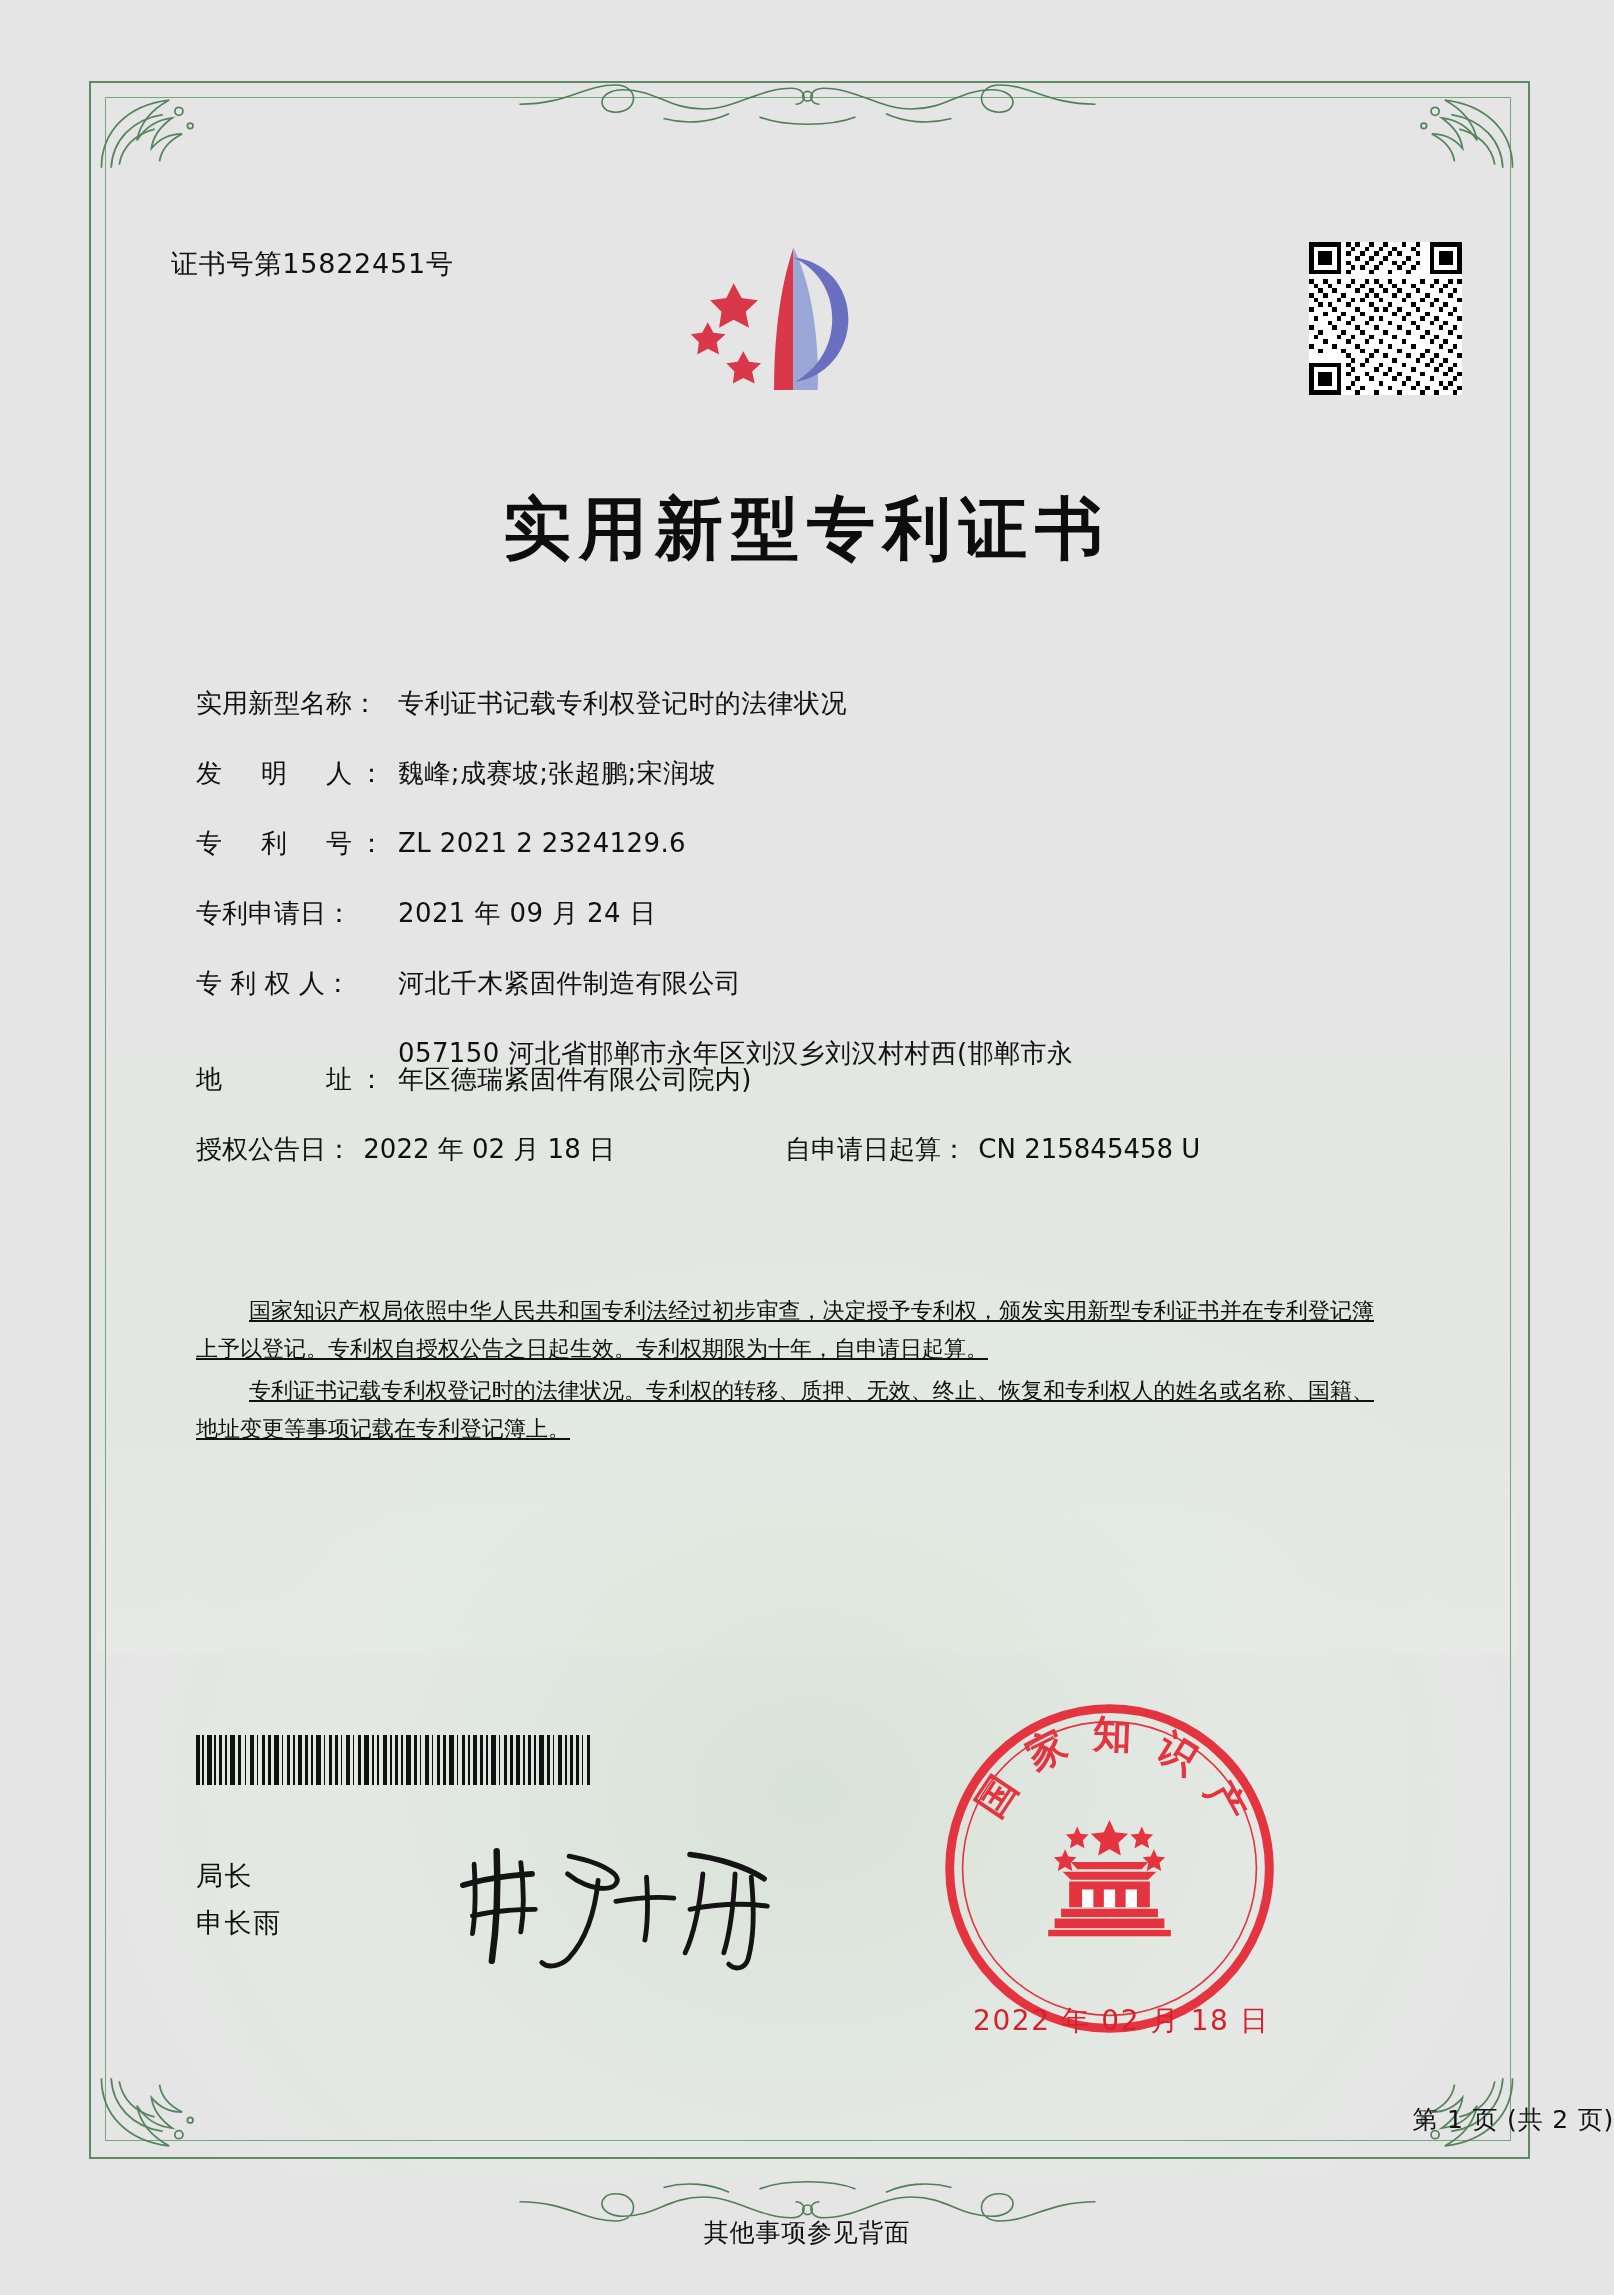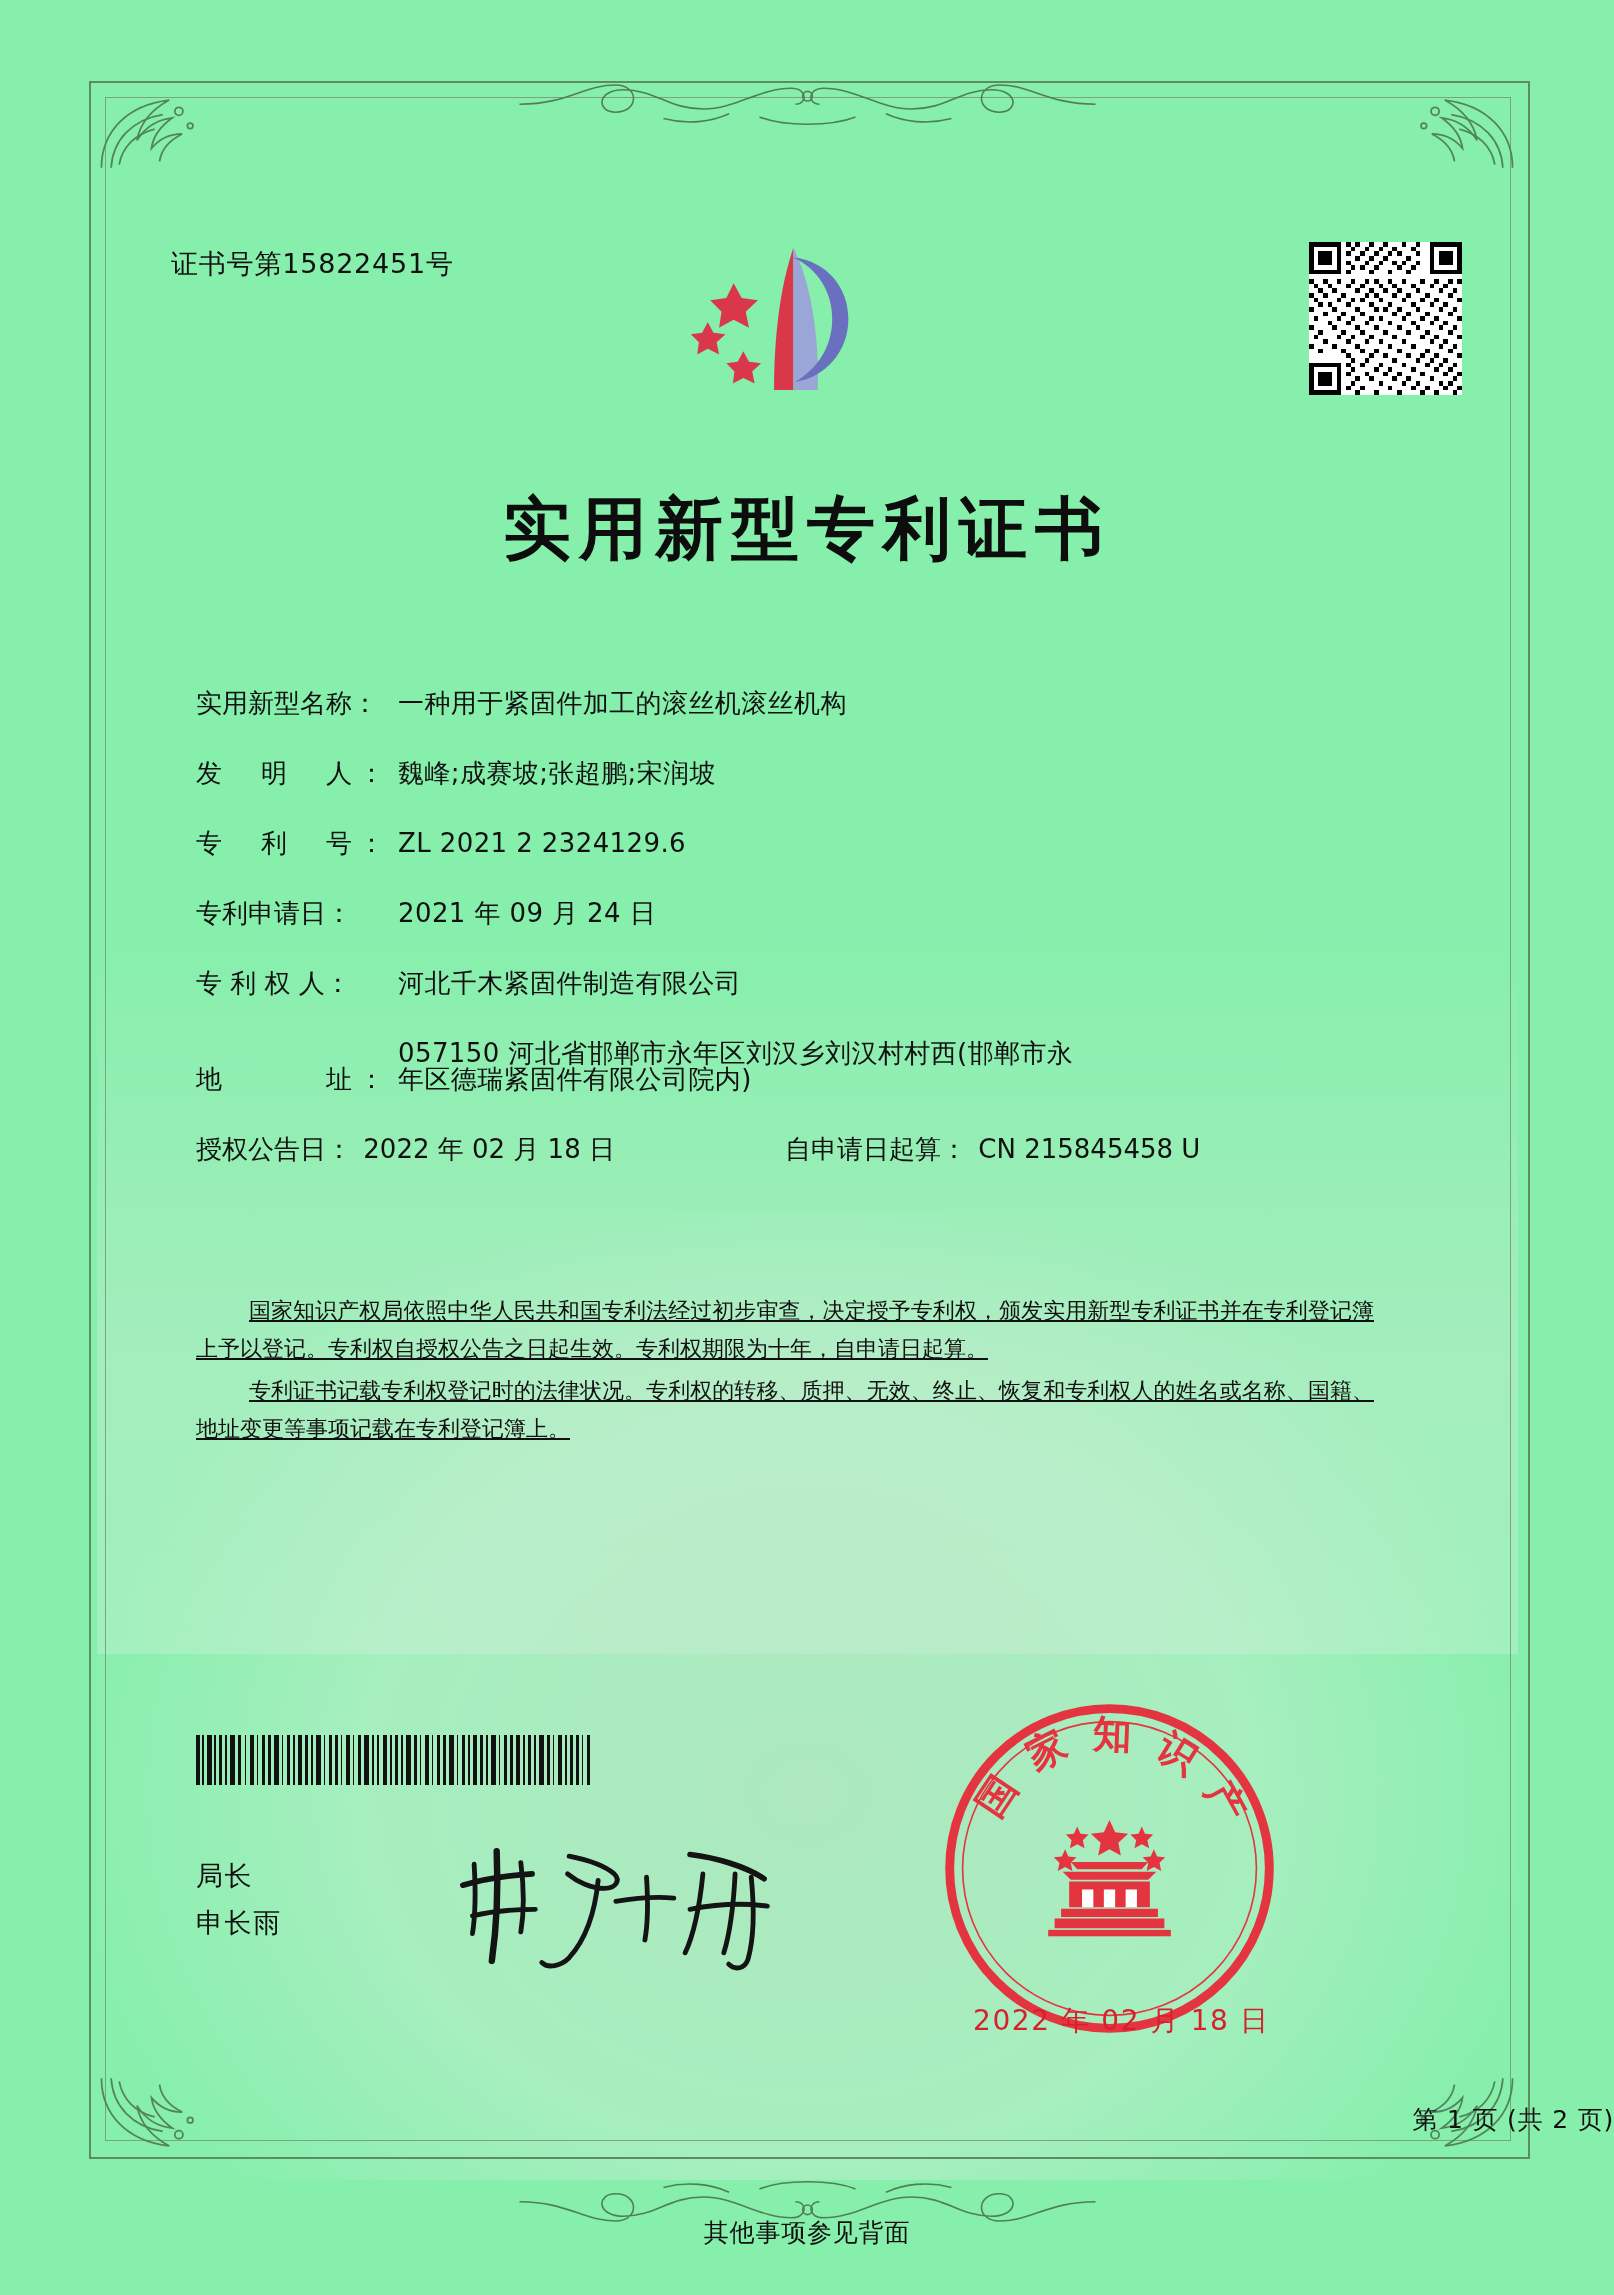--- a/index.html
+++ b/index.html
@@ -7,21 +7,21 @@
     padding: 0;
     background: #ffffff;
   }
   body {
     font-family: "DejaVu Sans", "Liberation Sans", sans-serif;
   }
   .page {
     position: relative;
     width: 1614px;
     height: 2295px;
-    background: #86efac;
+    background: #e5e5e5;
     overflow: hidden;
   }
   
   .wash {
     position: absolute;
     left: 97px;
     top: 1211px;
     width: 1421px;
     height: 969px;
     background: radial-gradient(ellipse at 50% 60%, rgba(206,226,206,0.55) 0%, rgba(226,238,226,0.35) 45%, rgba(255,255,255,0) 75%);
@@ -582,21 +582,21 @@
           <rect x="31" y="32" width="1" height="1"></rect>
       </g>
     </svg>
   </div>
 
   <div class="title">实用新型专利证书</div>
 
   <div class="fields">
     <div class="frow">
       <div class="flabel">实用新型名称：</div>
-      <div class="fvalue">一种用于紧固件加工的滚丝机滚丝机构</div>
+      <div class="fvalue">专利证书记载专利权登记时的法律状况</div>
     </div>
     <div class="frow">
       <div class="flabel label-sp5">发　明　人：</div>
       <div class="fvalue">魏峰;成赛坡;张超鹏;宋润坡</div>
     </div>
     <div class="frow">
       <div class="flabel label-sp5">专　利　号：</div>
       <div class="fvalue">ZL 2021 2 2324129.6</div>
     </div>
     <div class="frow">

